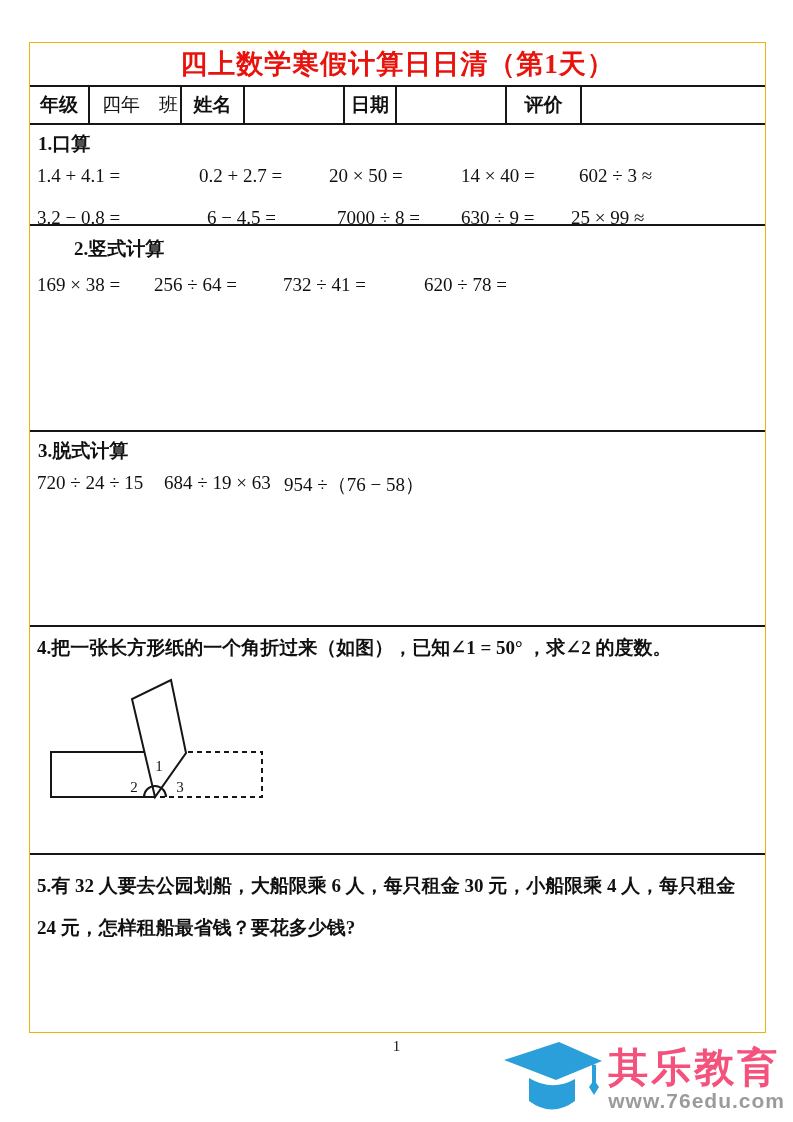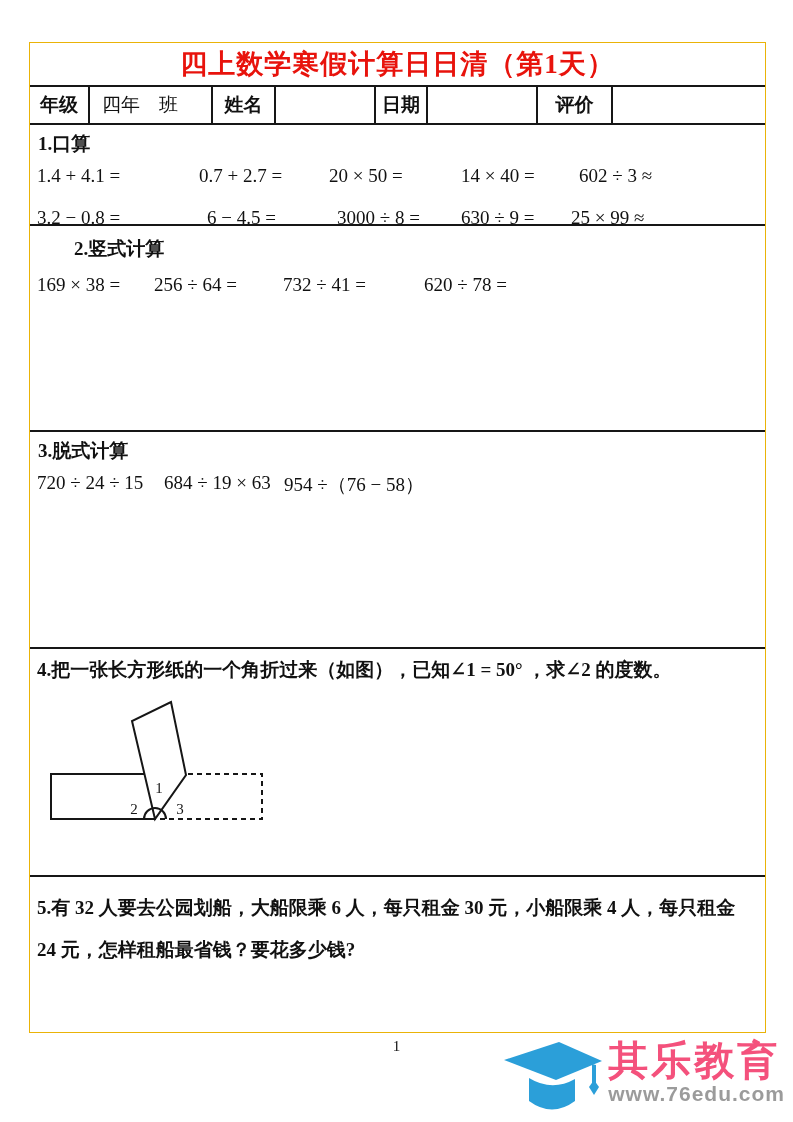--- a/index.html
+++ b/index.html
@@ -14,40 +14,40 @@
   }
   .title-row {
     height:42px; display:flex; align-items:center; justify-content:center;
     font-size:27px; font-weight:bold; color:#e8130c; letter-spacing:1px;
   }
   .info-row { height:38px; border-top:2px solid #161616; display:flex; font-size:19px; }
   .info-cell { border-left:2px solid #161616; display:flex; align-items:center; white-space:pre; }
   .info-cell.first { border-left:none; }
   .info-cell.label { justify-content:center; font-weight:bold; }
   .w-grade  { width:58px; }
-  .w-gradev { width:123px; padding-left:12px; }
+  .w-gradev { width:92px; padding-left:12px; }
   .w-name   { width:63px; }
   .w-namev  { width:100px; }
   .w-date   { width:52px; }
   .w-datev  { width:110px; }
   .w-eval   { width:75px; }
   .w-evalv  { flex:1; }
   .section { position:relative; border-top:2px solid #161616; font-size:19px; }
   .sec1 { height:101px; }
   .sec2 { height:206px; }
-  .sec3 { height:217px; }
+  .sec3 { height:195px; }
   .sec4 { height:228px; }
   .sec5 { flex:1; }
   .sec-heading { position:absolute; left:8px; font-weight:bold; }
   .prob { position:absolute; white-space:pre; }
   .sec5-text { padding:10px 12px 0 7px; line-height:42px; font-weight:bold; }
   .sec4-text { position:absolute; left:7px; top:8px; font-weight:bold; }
   .fold-svg { position:absolute; left:0; top:43px; }
   .page-number { position:absolute; top:1038px; left:0; width:100%; text-align:center; font-size:15px; }
-  .logo { position:absolute; right:8px; bottom:2px; display:flex; align-items:flex-start; gap:6px; }
+  .logo { position:absolute; right:8px; bottom:2px; display:flex; align-items:center; gap:6px; }
   .logo-text { display:flex; flex-direction:column; align-items:flex-start; }
   .brand {
     font-size:40px; font-weight:bold; color:#f4517c; letter-spacing:3px; line-height:44px;
     font-family:"Liberation Sans","DejaVu Sans",sans-serif;
   }
   .url {
     font-size:21px; font-weight:bold; color:#9b9b9b; letter-spacing:1px; line-height:24px;
     font-family:"Liberation Sans","DejaVu Sans",sans-serif;
   }
   .diagram-line { stroke:#161616; stroke-width:2; fill:none; }
@@ -69,27 +69,27 @@
       <div class="info-cell w-namev"></div>
       <div class="info-cell label w-date">日期</div>
       <div class="info-cell w-datev"></div>
       <div class="info-cell label w-eval">评价</div>
       <div class="info-cell w-evalv"></div>
     </div>
 
     <div class="section sec1">
       <div class="sec-heading" style="top:6px;">1.口算</div>
       <span class="prob" style="top:40px; left:7px;">1.4 + 4.1 =</span>
-      <span class="prob" style="top:40px; left:169px;">0.7 + 2.7 =</span>
+      <span class="prob" style="top:40px; left:169px;">0.2 + 2.7 =</span>
       <span class="prob" style="top:40px; left:299px;">20 × 50 =</span>
       <span class="prob" style="top:40px; left:431px;">14 × 40 =</span>
       <span class="prob" style="top:40px; left:549px;">602 ÷ 3 ≈</span>
       <span class="prob" style="top:82px; left:7px;">3.2 − 0.8 =</span>
       <span class="prob" style="top:82px; left:177px;">6 − 4.5 =</span>
-      <span class="prob" style="top:82px; left:307px;">3000 ÷ 8 =</span>
+      <span class="prob" style="top:82px; left:307px;">7000 ÷ 8 =</span>
       <span class="prob" style="top:82px; left:431px;">630 ÷ 9 =</span>
       <span class="prob" style="top:82px; left:541px;">25 × 99 ≈</span>
     </div>
 
     <div class="section sec2">
       <div class="sec-heading" style="top:10px;margin-left:36px;">2.竖式计算</div>
       <span class="prob" style="top:48px; left:7px;">169 × 38 =</span>
       <span class="prob" style="top:48px; left:124px;">256 ÷ 64 =</span>
       <span class="prob" style="top:48px; left:253px;">732 ÷ 41 =</span>
       <span class="prob" style="top:48px; left:394px;">620 ÷ 78 =</span>

